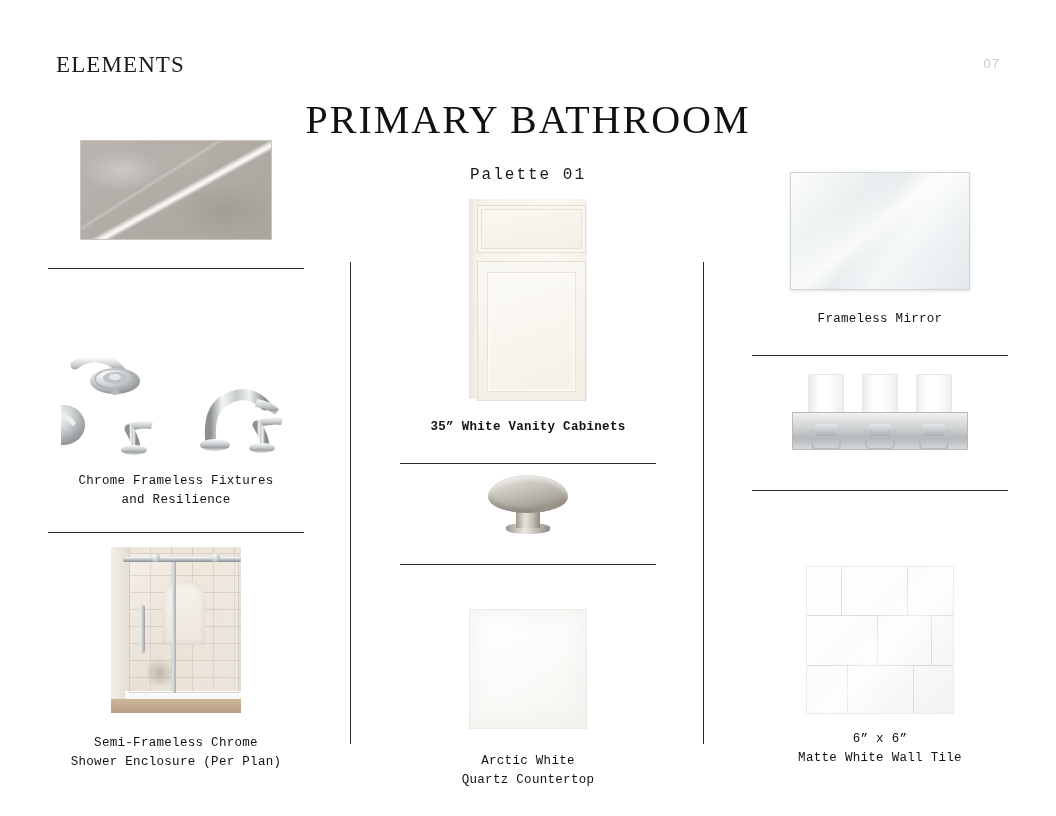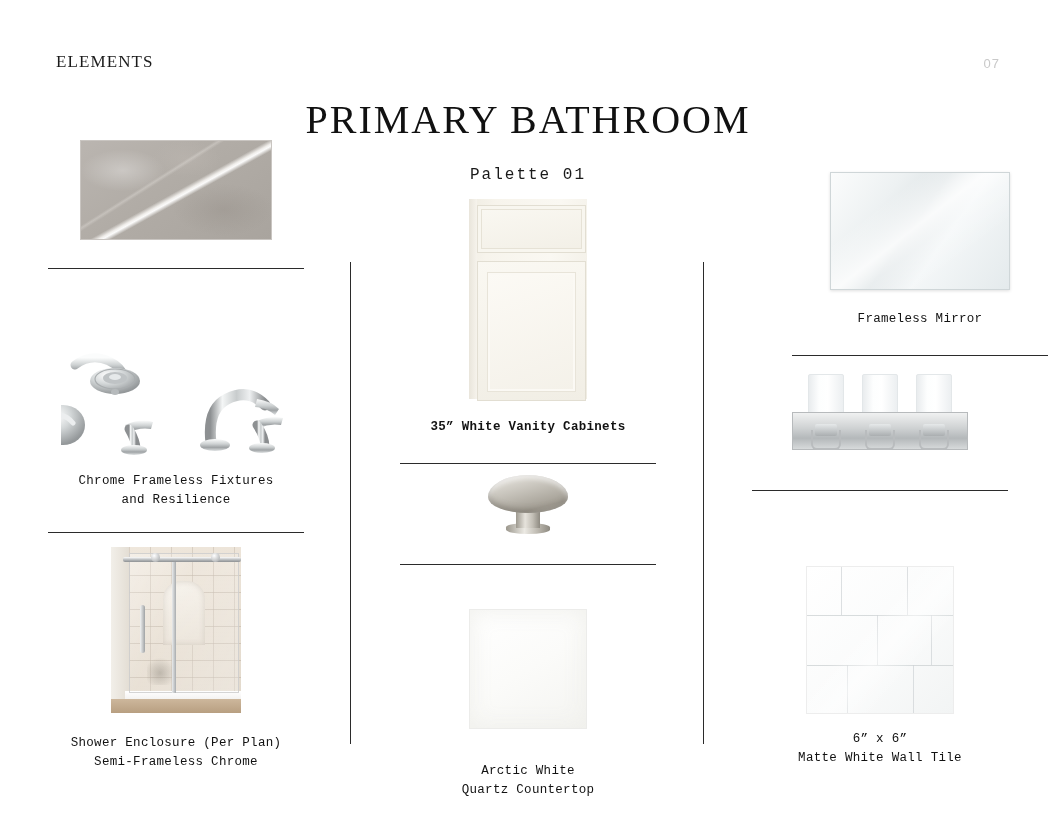--- a/index.html
+++ b/index.html
@@ -8,21 +8,21 @@
     background: #ffffff;
     font-family: "Liberation Serif", "DejaVu Serif", serif;
     overflow: hidden;
   }
   .page { position: relative; width: 1056px; height: 816px; background: #fff; }
 
   
   .hdr-label {
     position: absolute; left: 56px; top: 52px;
     font-family: "Liberation Serif", "DejaVu Serif", serif;
-    font-size: 17px; letter-spacing: 1.1px; color: #1b1b1b;
+    font-size: 23px; letter-spacing: 1.1px; color: #1b1b1b;
   }
   .hdr-page {
     position: absolute; right: 56px; top: 56px;
     font-family: "Liberation Sans", "DejaVu Sans", sans-serif;
     font-size: 13px; letter-spacing: 1px; color: #c9c9c9;
   }
   .title {
     position: absolute; left: 0; right: 0; top: 96px;
     text-align: center;
     font-family: "Liberation Serif", "DejaVu Serif", serif;
@@ -320,22 +320,22 @@
         <div class="sh-floor"></div>
         <div class="sh-glass"></div>
         <div class="sh-mullion"></div>
         <div class="sh-handle"></div>
         <div class="sh-rail"></div>
         <div class="sh-roller" style="left:40px;"></div>
         <div class="sh-roller" style="left:100px;"></div>
       </div>
     </div>
     <div class="cap" style="margin-top:20px;">
+      <div>Semi-Frameless Chrome</div>
       <div>Shower Enclosure (Per Plan)</div>
-      <div>Semi-Frameless Chrome</div>
     </div>
   </div>
 
   <div class="item" style="left:400px; top:198px;font-weight:bold;">
     <div class="imgbox" style="height:202px;">
       <div class="cabinet">
         <div class="cab-edge"></div>
         <div class="cab-drawer"></div>
         <div class="cab-door">
             <div class="cab-door-in"></div>
@@ -356,27 +356,27 @@
         <div class="knob-cap"></div>
       </div>
     </div>
     <div class="rule" style="margin-top:26px;"></div>
   </div>
 
   <div class="item" style="left:400px; top:608px;">
     <div class="imgbox" style="height:122px;">
       <div class="quartz"></div>
     </div>
-    <div class="cap" style="margin-top:32px;">
+    <div class="cap" style="margin-top:22px;">
       <div>Arctic White</div>
       <div>Quartz Countertop</div>
     </div>
   </div>
 
-  <div class="item" style="left:792px; top:170px;">
+  <div class="item" style="left:752px; top:170px;">
     <div class="imgbox" style="height:122px;">
       <div class="mirror">
           <div class="sheen"></div>
         </div>
     </div>
     <div class="cap" style="margin-top:18px;">
       <div>Frameless Mirror</div>
     </div>
     <div class="rule" style="margin-top:26px;"></div>
   </div>

